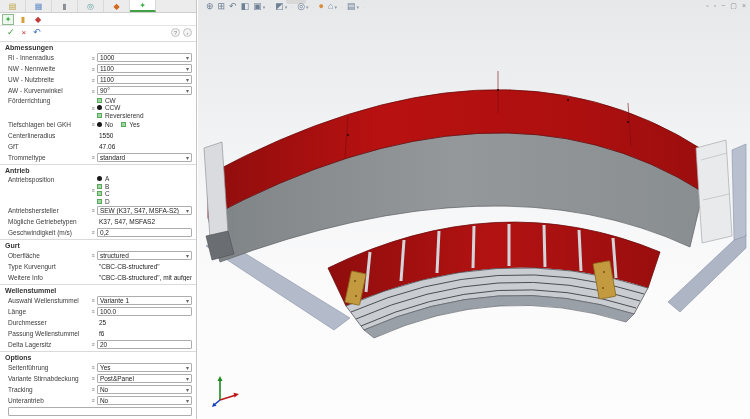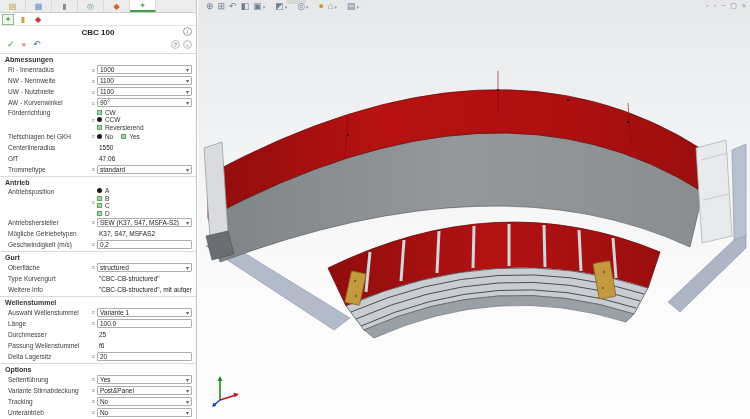--- a/index.html
+++ b/index.html
@@ -98,24 +98,20 @@
         <div class="subtab active">
           <span style="color: rgb(63, 174, 73);">✦</span>
         </div>
         <div class="subtab">
           <span style="color: rgb(215, 161, 58);">▮</span>
         </div>
         <div class="subtab">
           <span style="color: rgb(194, 59, 59);">◆</span>
         </div>
       </div>
-    <div id="titlerow">
-      <span id="pm-title">CBC 100</span>
-      <span class="info-btn">i</span>
-    </div>
     <div id="actionrow">
       <span class="act ok">✓</span>
       <span class="act cancel">×</span>
       <span class="act undo">↶</span>
       <span id="roundbtns">
         <span class="round-btn">?</span>
         <span class="round-btn">‹</span>
       </span>
     </div>
     <div id="sections">

